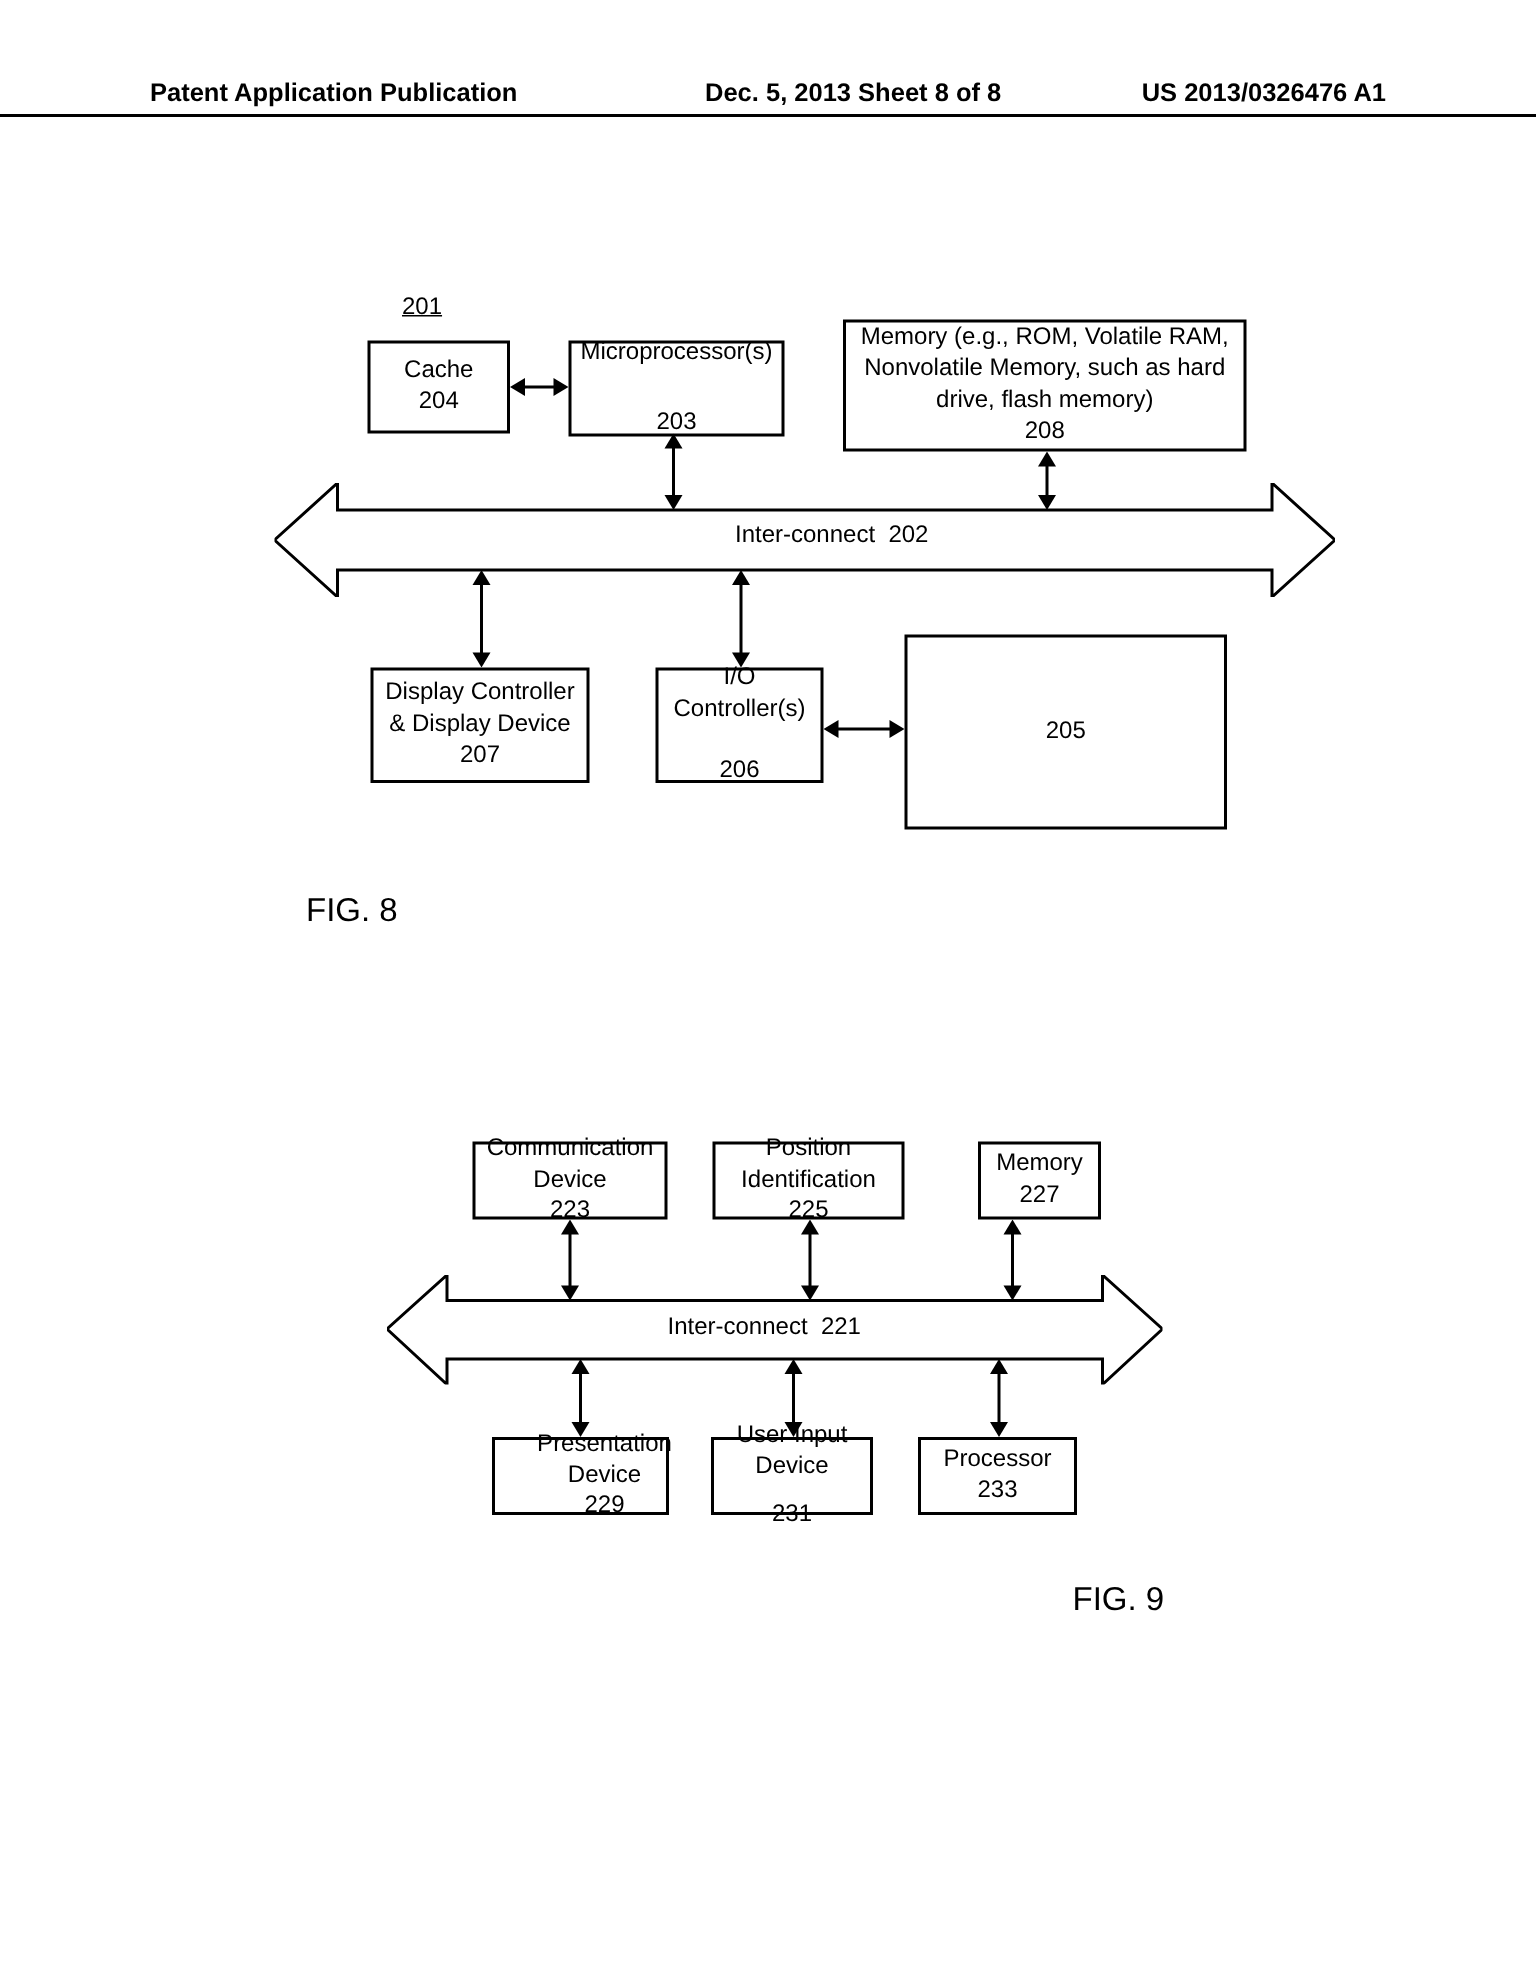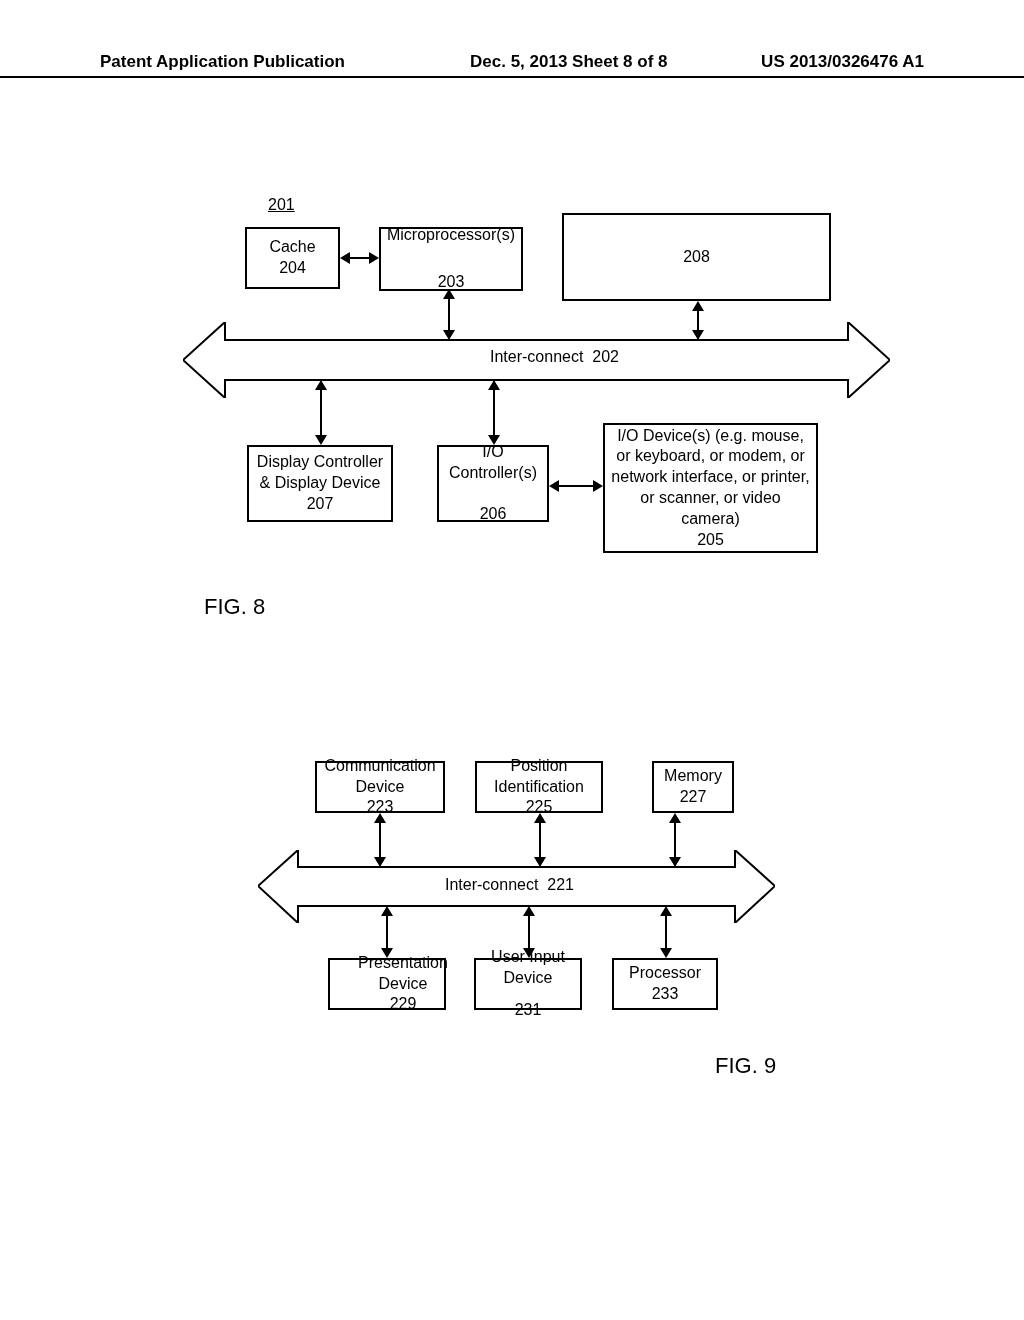--- a/index.html
+++ b/index.html
@@ -78,20 +78,21 @@
   <div>Cache</div>
   <div>204</div>
 </div>
 
 <div class="box" style="top:227px; left:379px; width:144px; height:64px;gap:26px;">
   <div>Microprocessor(s)</div>
   <div>203</div>
 </div>
 
 <div class="box" style="top:213px; left:562px; width:269px; height:88px;">
+  <div>Memory (e.g., ROM, Volatile RAM, Nonvolatile Memory, such as hard drive, flash memory)</div>
   <div style="display:inline;">208</div>
 </div>
 
 <div class="bus" style="top:322px; left:183px; width:707px; height:76px;">
   <svg width="707" height="76" viewBox="0 0 707 76">
     <polygon points="0,38 42,0 42,18 665,18 665,0 707,38 665,76 665,58 42,58 42,76" fill="#fff" stroke="#000" stroke-width="2"></polygon>
   </svg>
 </div>
 <div class="bus-label" style="top:348px; left:490px;">
   <span>Inter-connect</span>&nbsp;&nbsp;<span>202</span>
@@ -101,21 +102,20 @@
   <div>Display Controller &amp; Display Device</div>
   <div>207</div>
 </div>
 
 <div class="box" style="top:445px; left:437px; width:112px; height:77px;gap:20px;">
   <div>I/O Controller(s)</div>
   <div>206</div>
 </div>
 
 <div class="box" style="top:423px; left:603px; width:215px; height:130px;">
-  <div>I/O Device(s) (e.g. mouse, or keyboard, or modem, or network interface, or printer, or scanner, or video camera)</div>
   <div style="display:inline;">205</div>
 </div>
 
 <div class="fig-label" style="top:594px; left:204px;">FIG. 8</div>
 
 <svg class="arrow" style="top:250px; left:340px;" width="39" height="16">
   <line x1="6" y1="8" x2="33" y2="8" stroke="#000" stroke-width="2"></line>
   <polygon points="0,8 10,2 10,14" fill="#000"></polygon>
   <polygon points="39,8 29,2 29,14" fill="#000"></polygon>
 </svg>

